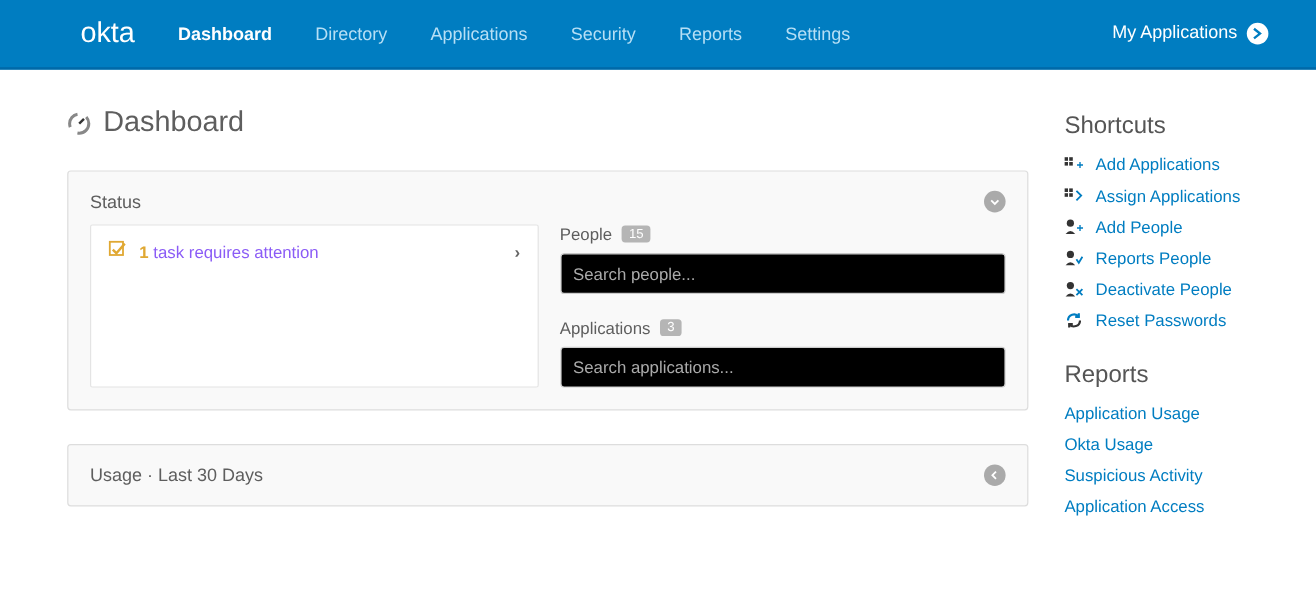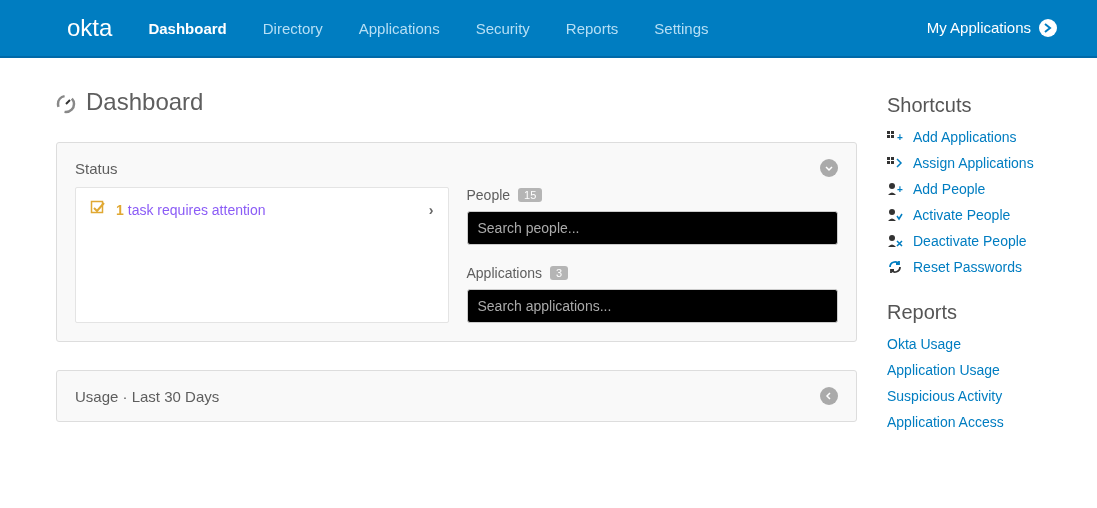--- a/index.html
+++ b/index.html
@@ -341,21 +341,21 @@
         <a>Add People</a>
       </li>
       <li>
         <span class="sc-icon">
           <svg width="16" height="14" viewBox="0 0 16 14">
               <circle cx="5" cy="4" r="3" fill="#333"></circle>
               <path d="M1 13 Q5 8 9 13" fill="#333"></path>
               <path d="M10 8 L12 11 L15 6" fill="none" stroke="#007dc1" stroke-width="1.5"></path>
             </svg>
         </span>
-        <a>Activate People</a>
+        <a>Reports People</a>
       </li>
       <li>
         <span class="sc-icon">
           <svg width="16" height="14" viewBox="0 0 16 14">
               <circle cx="5" cy="4" r="3" fill="#333"></circle>
               <path d="M1 13 Q5 8 9 13" fill="#333"></path>
               <path d="M10 7 L15 12 M15 7 L10 12" stroke="#007dc1" stroke-width="1.5"></path>
             </svg>
         </span>
         <a>Deactivate People</a>
@@ -368,19 +368,19 @@
               <path d="M13 7 A5 5 0 0 1 4 10" fill="none" stroke="#333" stroke-width="1.8"></path>
               <path d="M4 13 L4 10 L7 10" fill="none" stroke="#333" stroke-width="1.8"></path>
             </svg>
         </span>
         <a>Reset Passwords</a>
       </li>
     </ul>
 
     <div class="side-heading">Reports</div>
     <ul class="reports-list">
+      <li><a>Application Usage</a></li>
       <li><a>Okta Usage</a></li>
-      <li><a>Application Usage</a></li>
       <li><a>Suspicious Activity</a></li>
       <li><a>Application Access</a></li>
     </ul>
   </div>
 </div>
 
 </body></html>

